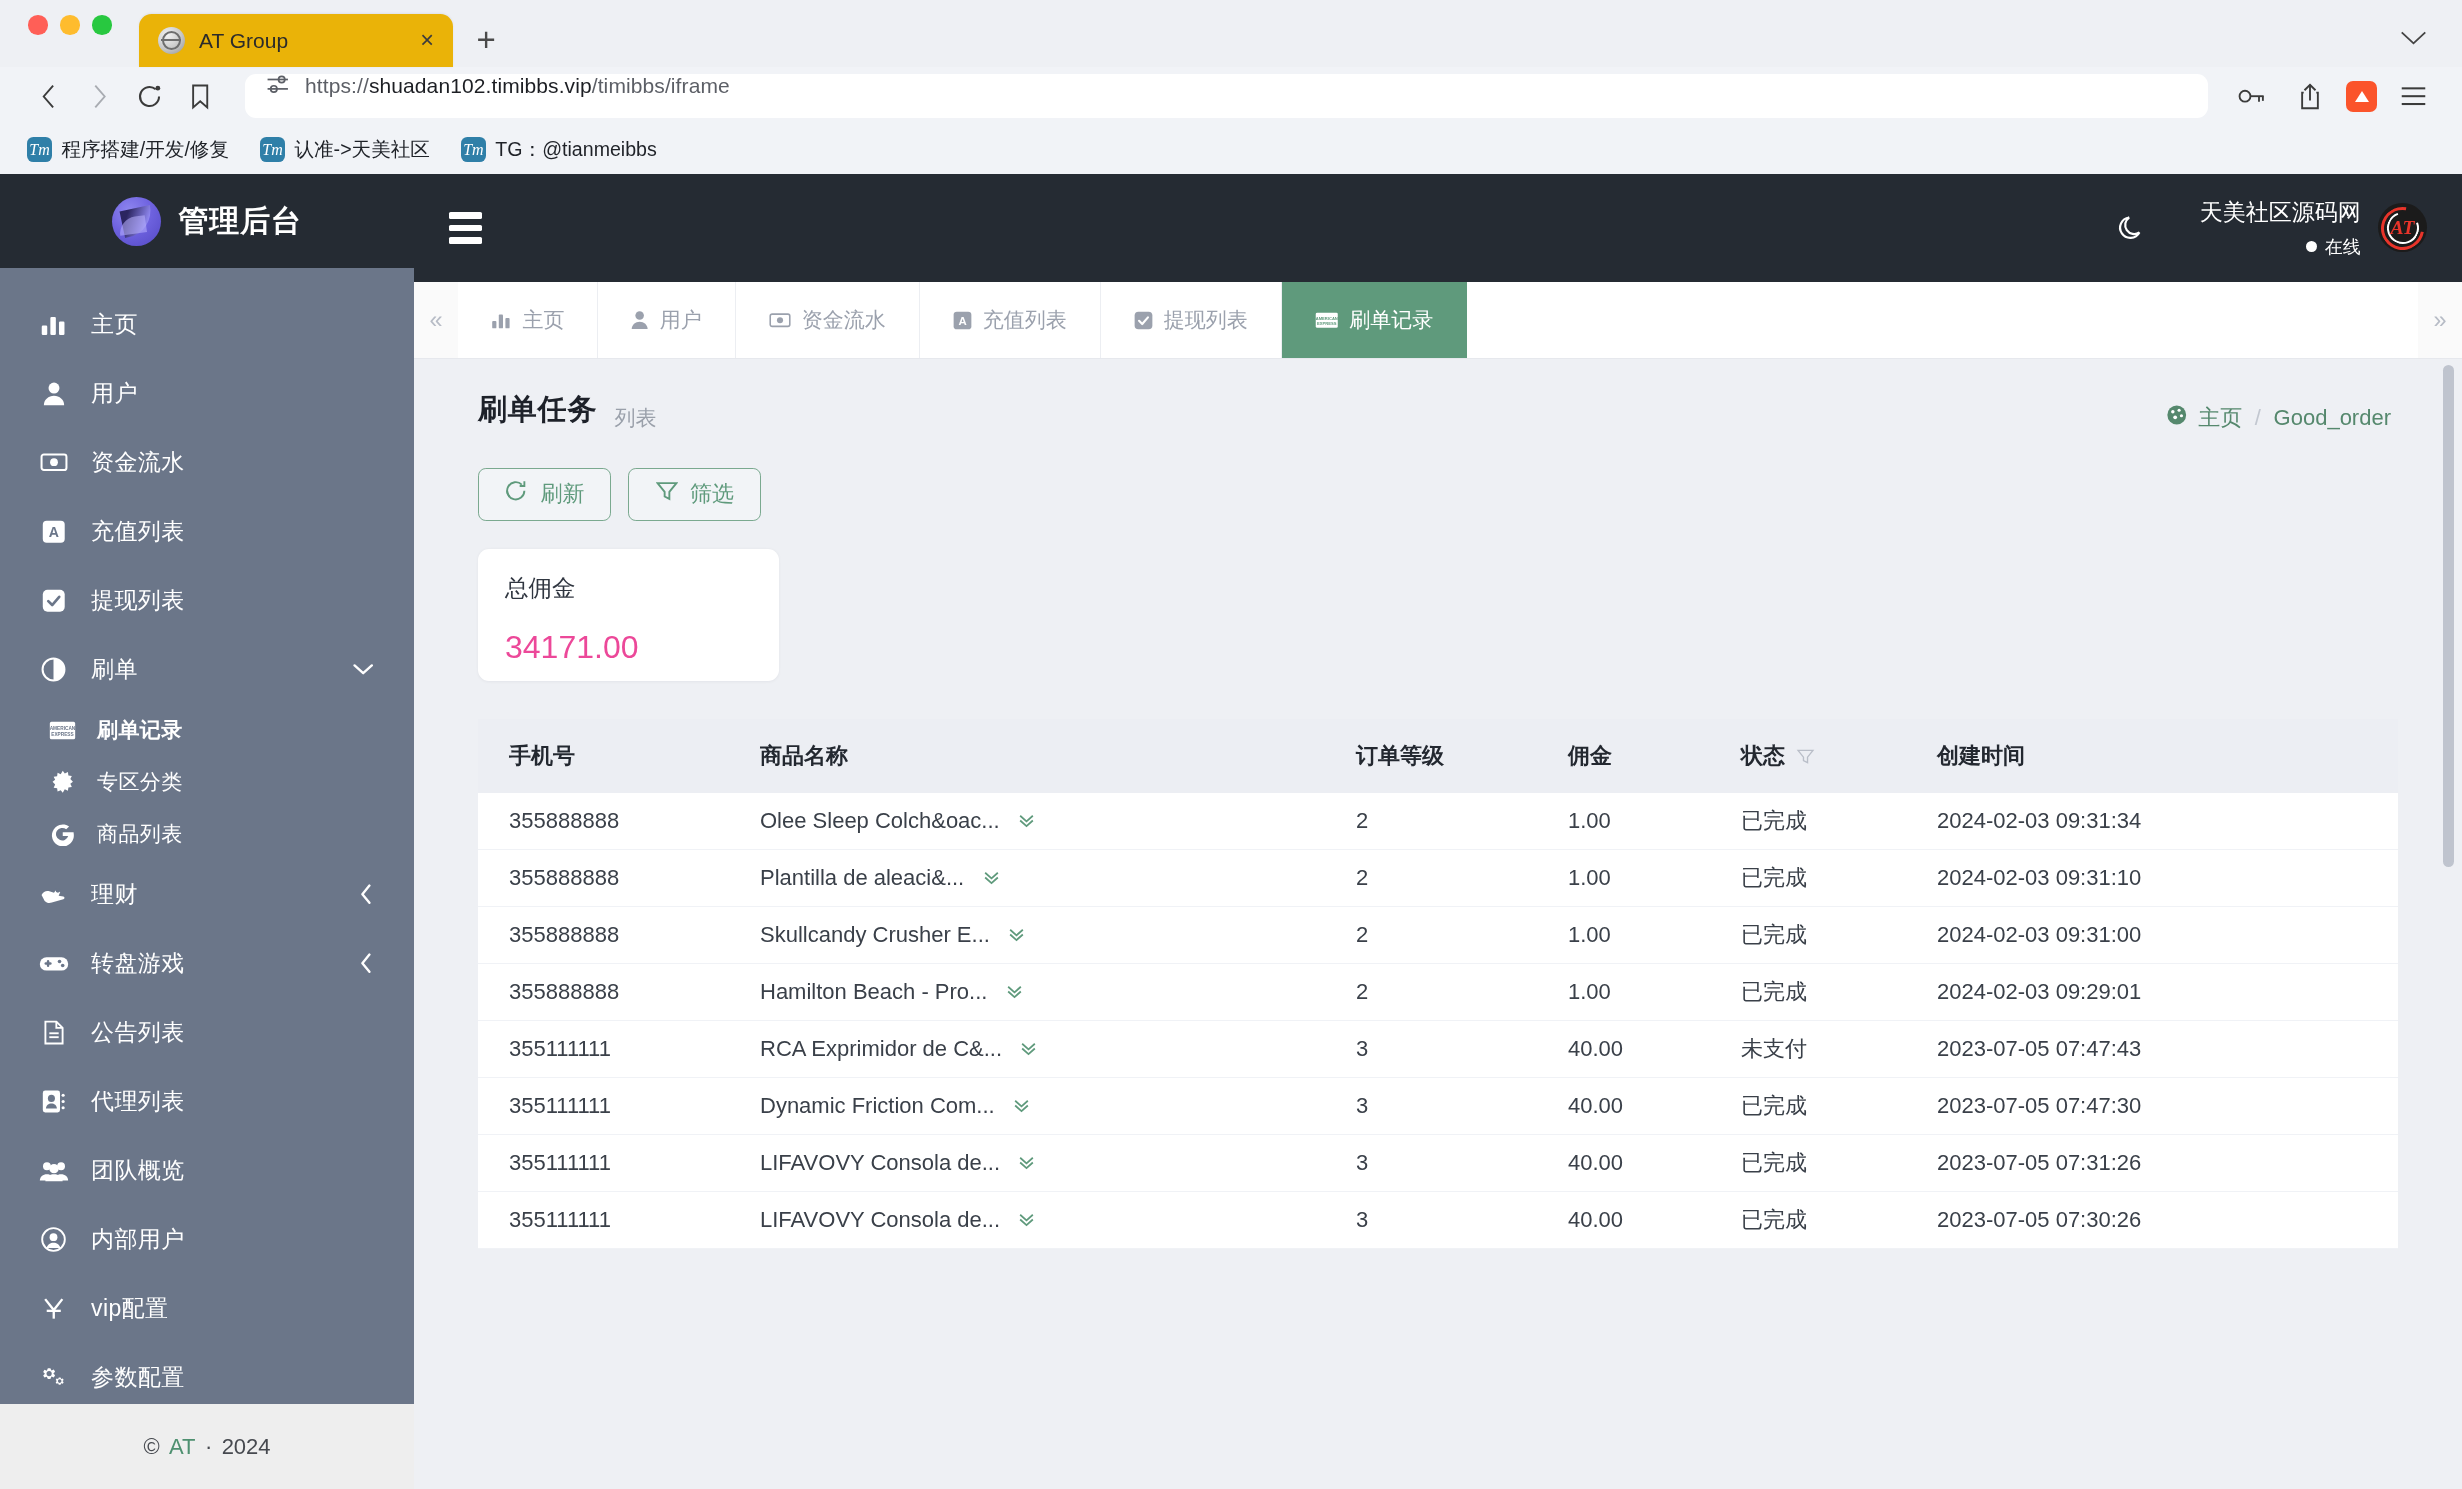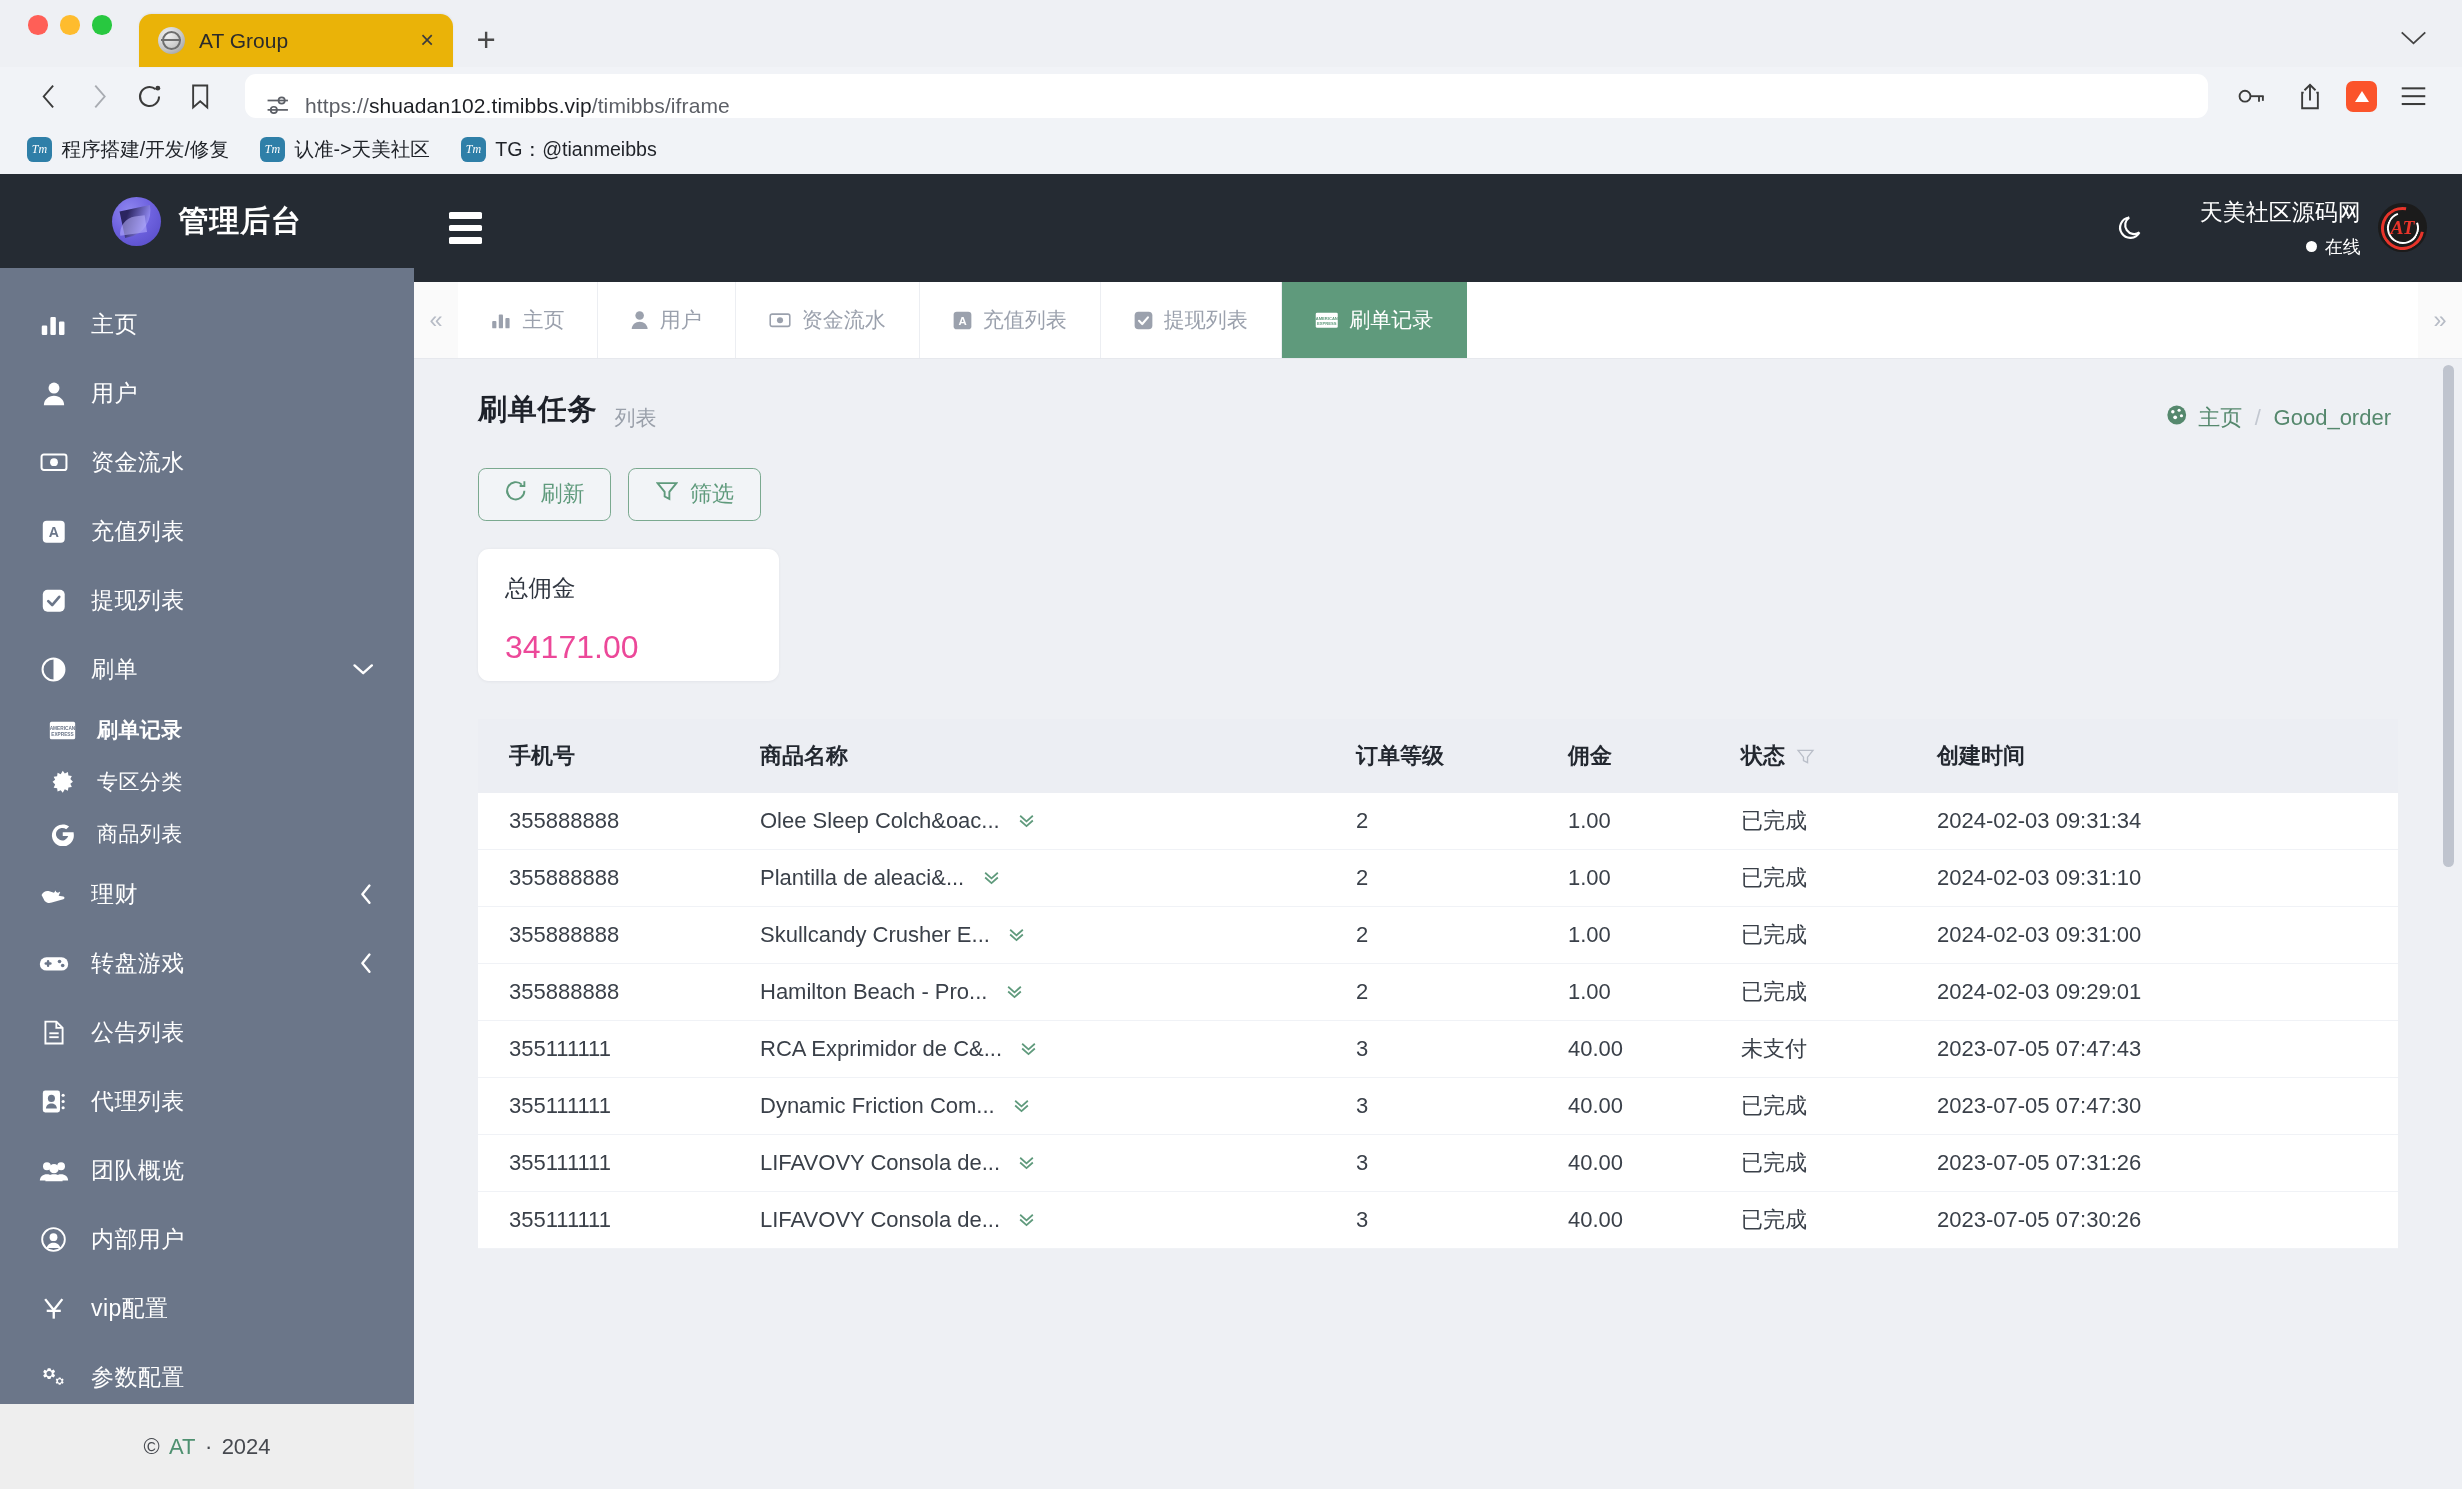--- a/index.html
+++ b/index.html
@@ -37,31 +37,31 @@
   .newtab { margin-left: 23.5px; margin-bottom: 11px; font-size: 33px; color: #4a4a4a; line-height: 1; font-weight: 300; cursor:pointer; }
 
   .win-chevron { position: absolute; right: 35px; bottom: 15.7px; font-size: 23.5px; color: #444; }
 
   .toolbar { height: 58px; background: #f1f3f7; display: flex; align-items: center; padding: 0 27px; gap: 6.3px; }
   .tbtn { width: 44px; height: 44px; display:flex; align-items:center; justify-content:center; color:#3b3b3b; cursor:pointer; }
   .tbtn svg { display:block; }
   .tbtn.dim { color: #a9acb2; }
   .urlbar {
     flex: 1; height: 44px; background: #fff; border-radius: 11px;
-    display:flex; align-items:flex-end; gap: 15.7px; padding: 0 20.4px; margin-left: 17.3px; margin-right: 7.8px;
+    display:flex; align-items:flex-start; gap: 15.7px; padding: 0 20.4px; margin-left: 17.3px; margin-right: 7.8px;
   }
   .url-text { font-size: 21px; color: #5c5f66; letter-spacing: 0.1px; white-space: nowrap; }
   .url-text b { color: #1d1f24; font-weight: 400; }
   .right-icons { display:flex; align-items:center; gap: 14px; padding-left: 7.8px; }
   .brave { width: 31px; height: 31px; border-radius: 7px; background: #fb542b; position: relative; display:flex; align-items:center; justify-content:center;}
   .brave::after { content:''; width:0;height:0;border-left:7px solid transparent;border-right:7px solid transparent;border-bottom:11.8px solid #fff; }
 
   .bookmarks { height: 49px; background: #f1f3f7; display:flex; align-items:center; padding: 0 27px; gap: 31px; }
   .bm { display:flex; align-items:center; gap: 9.4px; cursor:pointer; }
-  .bm-ico { width: 25px; height: 25px; border-radius: 6.3px; background:#2f7fa8; color:#fff; font-size:12px; font-style:italic;
+  .bm-ico { width: 25px; height: 25px; border-radius: 6.3px; background:#2f7fa8; color:#fff; font-size:16px; font-style:italic;
             display:flex; align-items:center; justify-content:center; transform: rotate(0deg); font-family:"Liberation Serif",serif;}
   .bm-label { font-size: 19.6px; color: #1f2228; white-space:nowrap; }
 
   
   .app { flex: 1; display: flex; position: relative; overflow: hidden; background:#eef0f4; }
 
   
   .sidebar { width: 414px; background: #6b7689; display: flex; flex-direction: column; flex: none; }
   .side-brand { height: 94px; background: #252b33; display:flex; align-items:center; justify-content:center; gap: 17.3px; }
   .logo {

